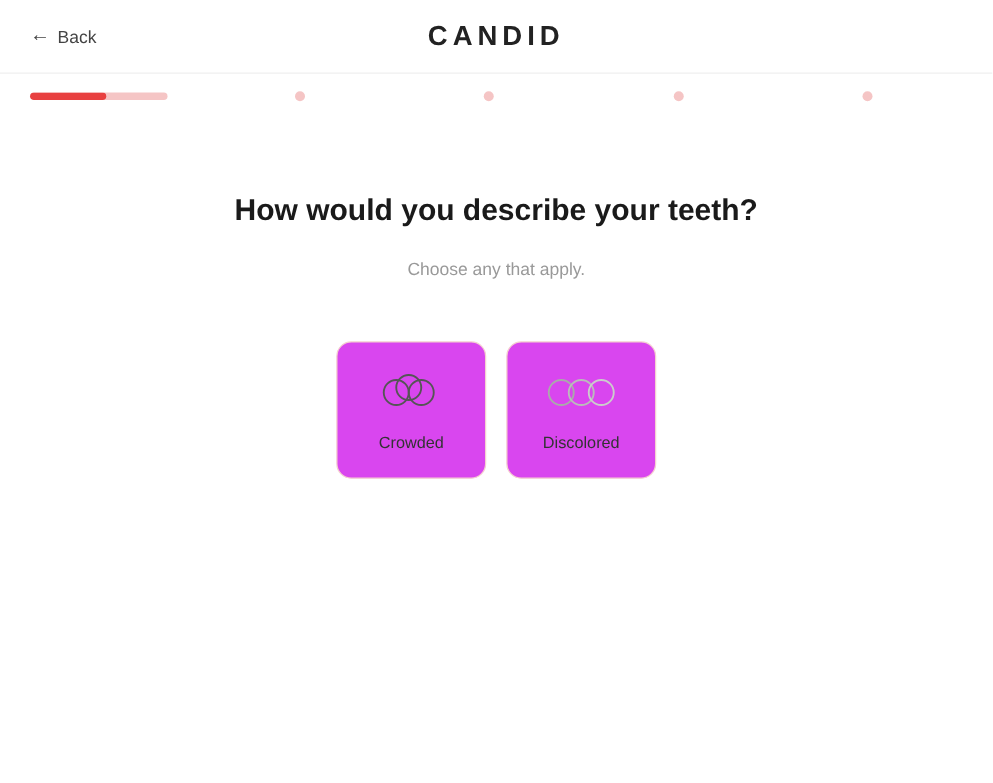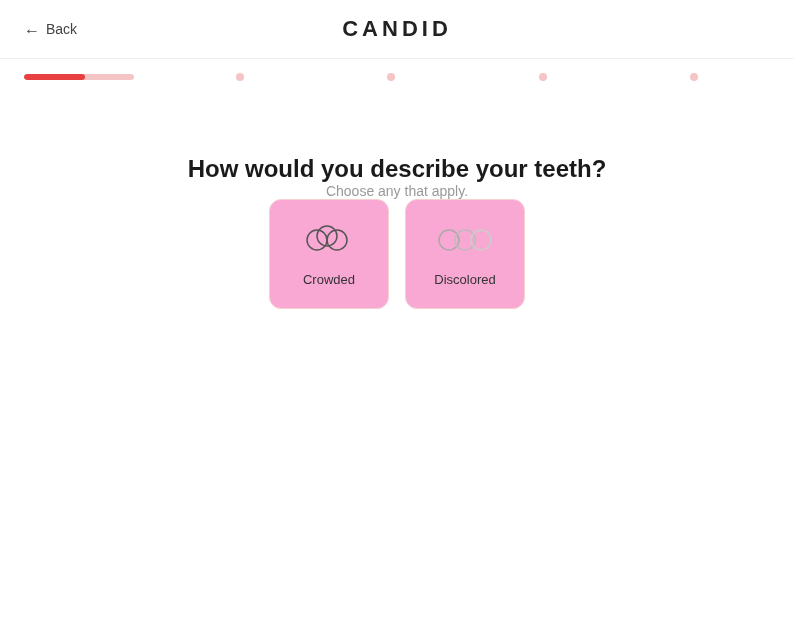--- a/index.html
+++ b/index.html
@@ -94,48 +94,49 @@
       align-items: center;
       justify-content: center;
       padding: 60px 24px 40px;
     }
 
     .question-title {
       font-size: 24px;
       font-weight: 700;
       color: #1a1a1a;
       text-align: left;
-      margin-bottom: 0;
+      margin-bottom: 24px;
     }
 
     .question-subtitle {
       font-size: 14px;
       color: #999;
       text-align: center;
+      margin-bottom: 50px;
     }
 
     
     .options-grid {
       display: flex;
       gap: 16px;
       justify-content: center;
     }
 
     .option-card {
       width: 120px;
       height: 110px;
       border: 1.5px solid #f5d0d0;
       border-radius: 12px;
       display: flex;
       flex-direction: column;
       align-items: center;
       justify-content: center;
       gap: 14px;
       cursor: pointer;
-      background: #f9a8d4;
+      background: #d946ef;
       transition: border-color 0.2s;
     }
 
     .option-label {
       font-size: 13px;
       color: #333;
       font-weight: 500;
     }
 
     

